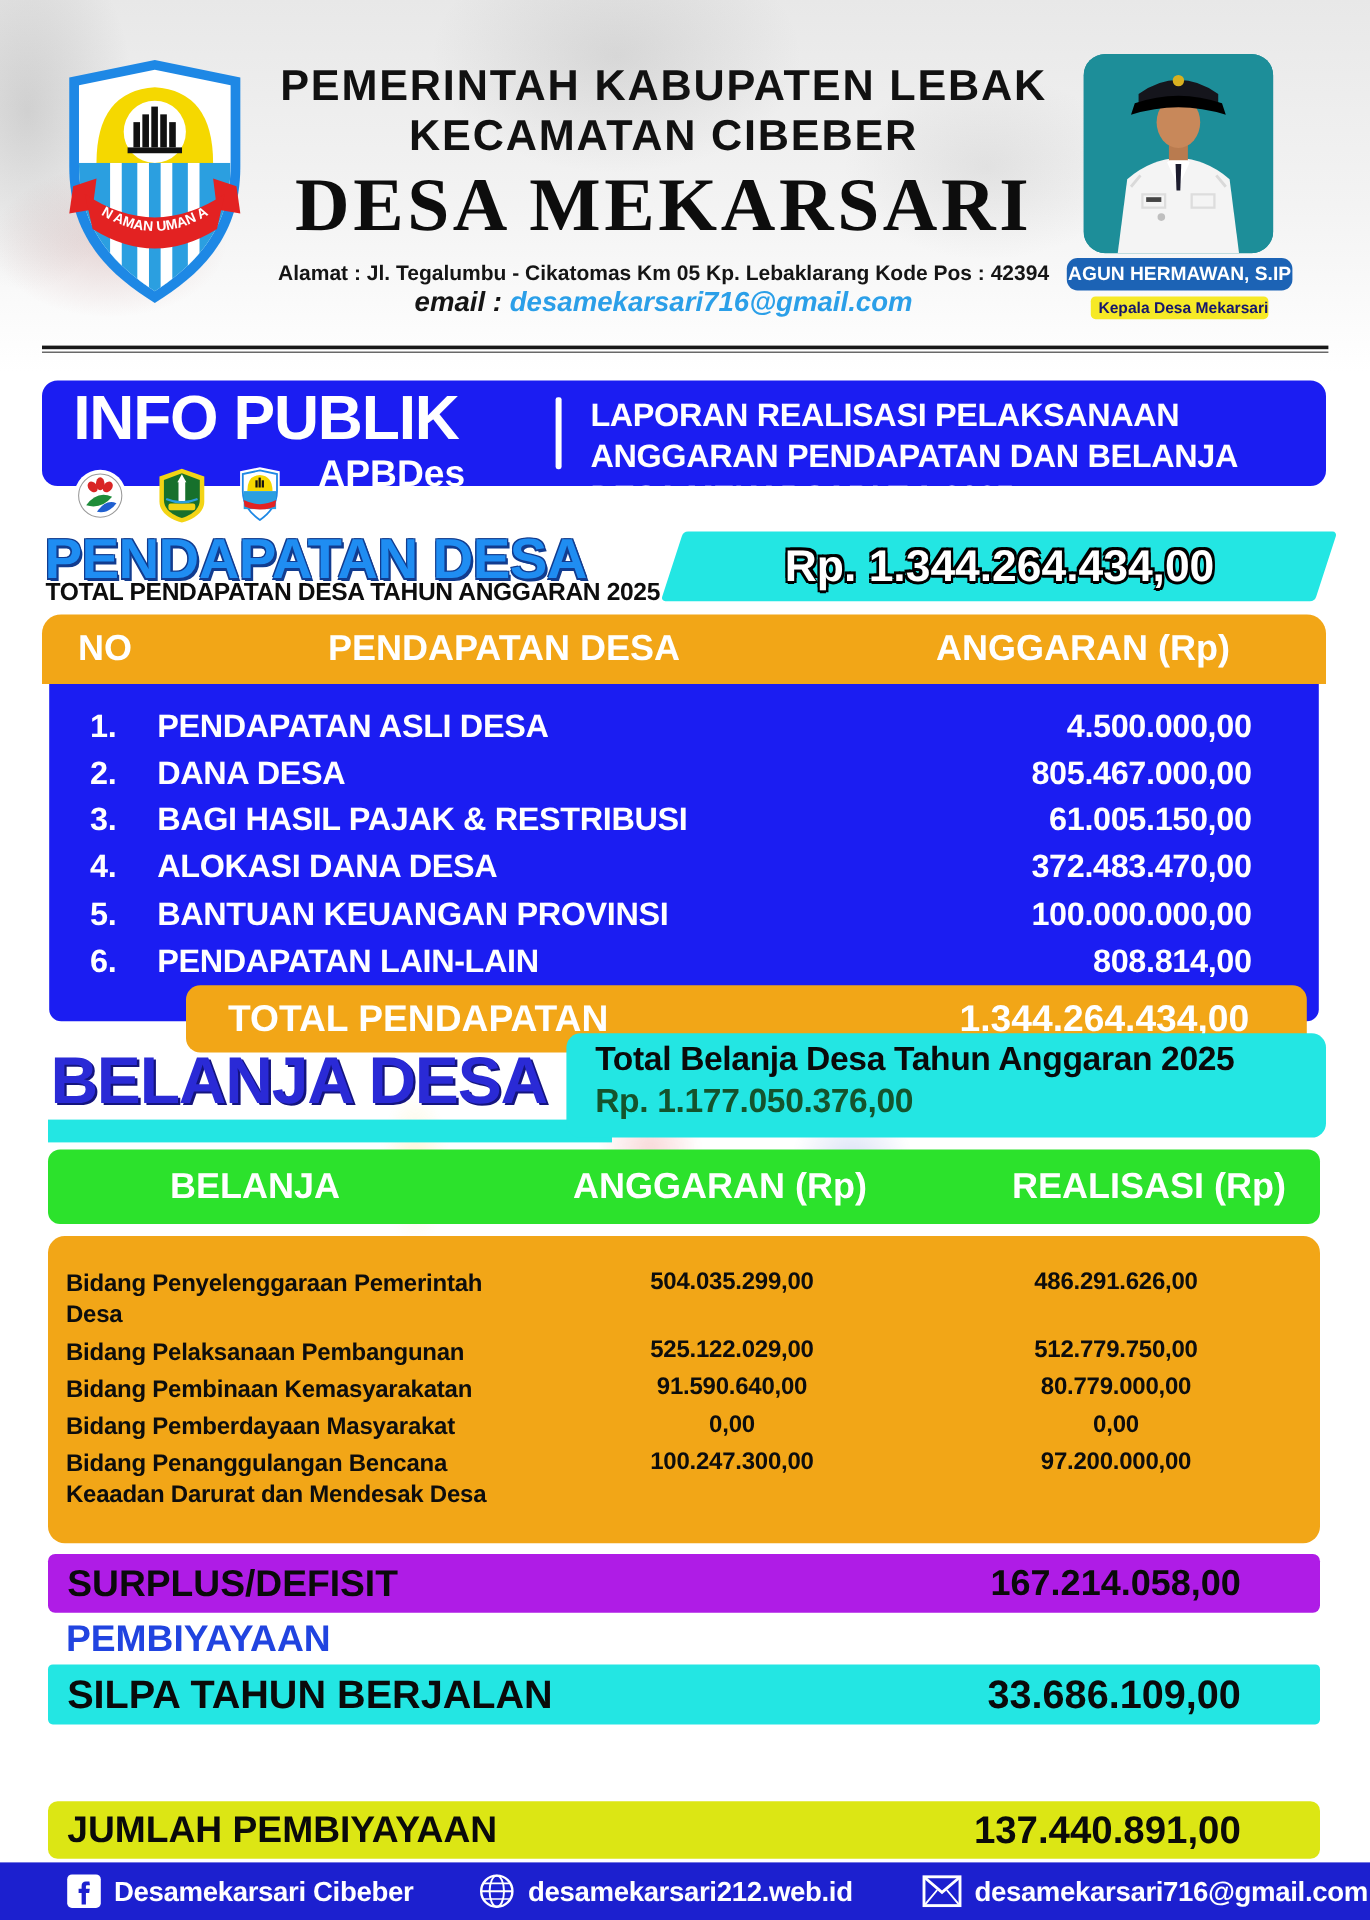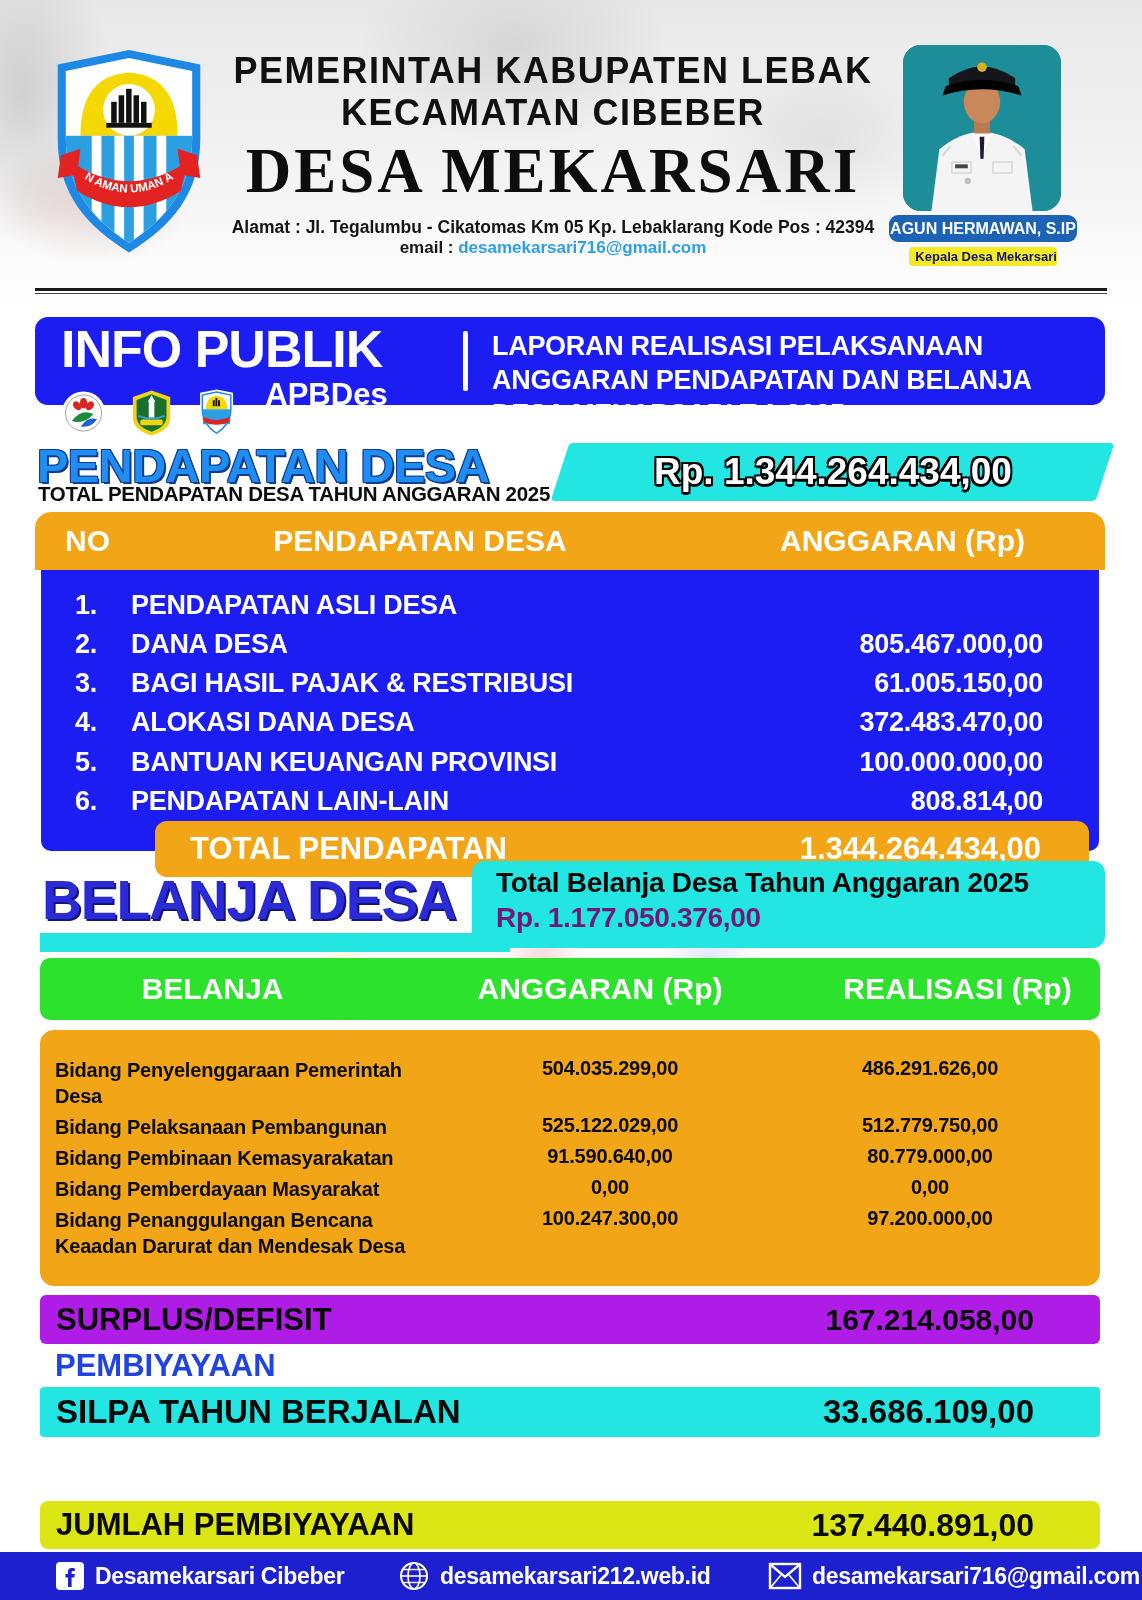--- a/index.html
+++ b/index.html
@@ -16,21 +16,21 @@
   .bg-mid{position:absolute;top:880px;left:290px;width:560px;height:170px;opacity:.22;filter:blur(3px);
     background:
       radial-gradient(40px 90px at 10% 55%, #f7d23a, transparent 70%),
       radial-gradient(60px 60px at 45% 45%, #e05555, transparent 70%),
       radial-gradient(70px 60px at 75% 50%, #5f7fd8, transparent 70%);}
   .abs{position:absolute;}
   
   .hdr-line{font-size:36px;letter-spacing:1.5px;color:#111;text-align:center;line-height:1.18;}
   .hdr-title{font-family:"Liberation Serif",serif;font-size:63px;letter-spacing:3px;color:#0d0d0d;text-align:center;}
   .hdr-addr{font-size:17.5px;color:#151515;text-align:center;}
-  .hdr-email{font-size:17px;color:#151515;text-align:center;}
+  .hdr-email{font-size:23px;color:#151515;text-align:center;font-style:italic;}
   .hdr-email .mail{color:#2b9fe8;}
   .photo-box{left:903px;top:45px;width:158px;height:166px;background:#1d8e99;border-radius:18px;overflow:hidden;}
   .name-pill{left:889px;top:215px;width:188px;height:27px;background:#1c63b5;border-radius:9px;
              color:#fff;font-size:16px;display:flex;align-items:center;justify-content:center;}
   .role-pill{left:909px;top:247px;width:148px;height:19px;background:#f6e926;border-radius:4px;
              color:#15166b;font-size:13px;display:flex;align-items:center;justify-content:flex-end;}
   .divider{left:35px;right:35px;top:288px;height:2px;border-top:3px solid #191919;border-bottom:1px solid #444;}
   
   .info-box{left:35px;top:317px;width:1070px;height:88px;background:#1b1df2;border-radius:13px;
             display:flex;align-items:stretch;color:#fff;}
@@ -62,21 +62,21 @@
   .p-row .no{text-align:center;}
   .p-row .val{text-align:right;padding-right:56px;}
   .p-total{position:absolute;left:114px;right:10px;bottom:-26px;height:56px;background:#f2a617;
            border-radius:12px;display:flex;align-items:center;justify-content:space-between;
            padding:0 48px 0 35px;color:#fff;font-size:31px;}
   
   .b-strip{left:40px;top:933px;width:470px;height:19px;background:#23e6e3;}
   .b-box{left:472px;top:861px;width:633px;height:87px;background:#23e6e3;border-radius:12px;
          padding:6px 0 0 24px;box-sizing:border-box;}
   .b-box-l1{font-size:28px;color:#0a0a0a;letter-spacing:-0.3px;}
-  .b-box-l2{font-size:28px;color:#701a75;margin-top:3px;letter-spacing:-0.3px;}
+  .b-box-l2{font-size:28px;color:#14532d;margin-top:3px;letter-spacing:-0.3px;}
   .b-title{left:42px;top:868px;font-size:55px;letter-spacing:-1px;color:#2a2ad6;
            text-shadow:2px 2px 0 #14147e;}
   .g-head{left:40px;top:958px;width:1060px;height:62px;background:#2ce22c;border-radius:10px;
           display:grid;grid-template-columns:345px 430px 1fr;align-items:center;color:#fff;font-size:30px;}
   .g-head div{text-align:center;}
   
   .b-table{left:40px;top:1030px;width:1060px;height:256px;background:#f2a617;border-radius:14px;
            display:flex;flex-direction:column;justify-content:space-around;padding:24px 0;box-sizing:border-box;}
   .b-row{display:grid;grid-template-columns:420px 300px 1fr;color:#0d0d0d;font-size:20px;
          align-items:start;letter-spacing:-0.2px;}
@@ -231,20 +231,21 @@
   <div class="abs p-table">
     <div class="p-head">
       <div class="c-no">NO</div>
       <div class="c-name">PENDAPATAN DESA</div>
       <div class="c-ang">ANGGARAN (Rp)</div>
     </div>
     <div class="p-body">
       <div class="p-row">
         <div class="no">1.</div>
         <div class="lbl">PENDAPATAN ASLI DESA</div>
+        <div class="val">4.500.000,00</div>
       </div>
       <div class="p-row">
         <div class="no">2.</div>
         <div class="lbl">DANA DESA</div>
         <div class="val">805.467.000,00</div>
       </div>
       <div class="p-row">
         <div class="no">3.</div>
         <div class="lbl">BAGI HASIL PAJAK &amp; RESTRIBUSI</div>
         <div class="val">61.005.150,00</div>

